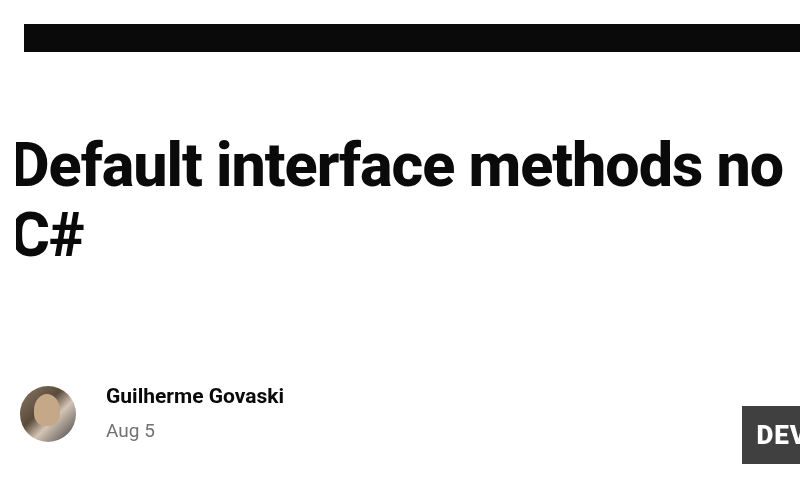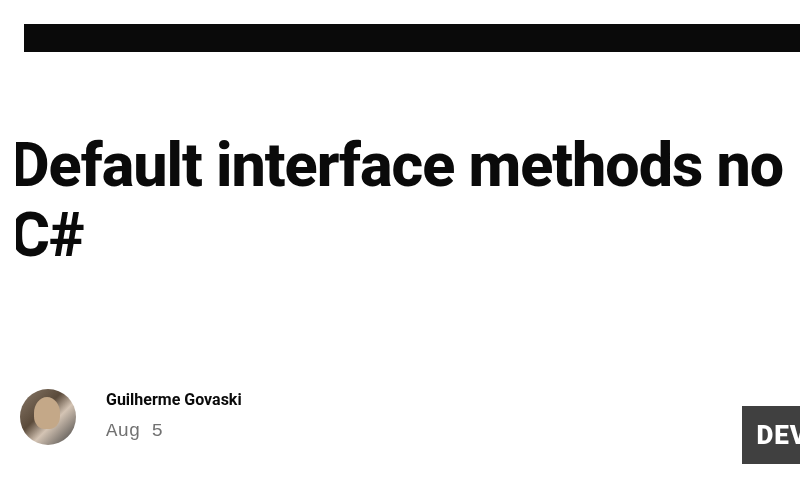--- a/index.html
+++ b/index.html
@@ -57,31 +57,30 @@
       height: 32px;
       background: #c4a888;
       border-radius: 50% 50% 40% 40%;
     }
     .author-info {
       margin-left: 14px;
       display: flex;
       flex-direction: column;
     }
     .author-name {
-      font-size: 16px;
+      font-size: 21px;
       font-weight: 700;
       color: #0a0a0a;
       line-height: 1.3;
     }
     .publish-date {
       font-size: 19px;
       color: #717171;
       line-height: 1.3;
       margin-top: 1px;
-      font-family: Liberation Mono, monospace;
     }
     .dev-badge {
       position: absolute;
       bottom: 44px;
       right: 0;
       background: #404040;
       color: #ffffff;
       font-size: 26px;
       font-weight: 900;
       padding: 14px 0 14px 14px;

